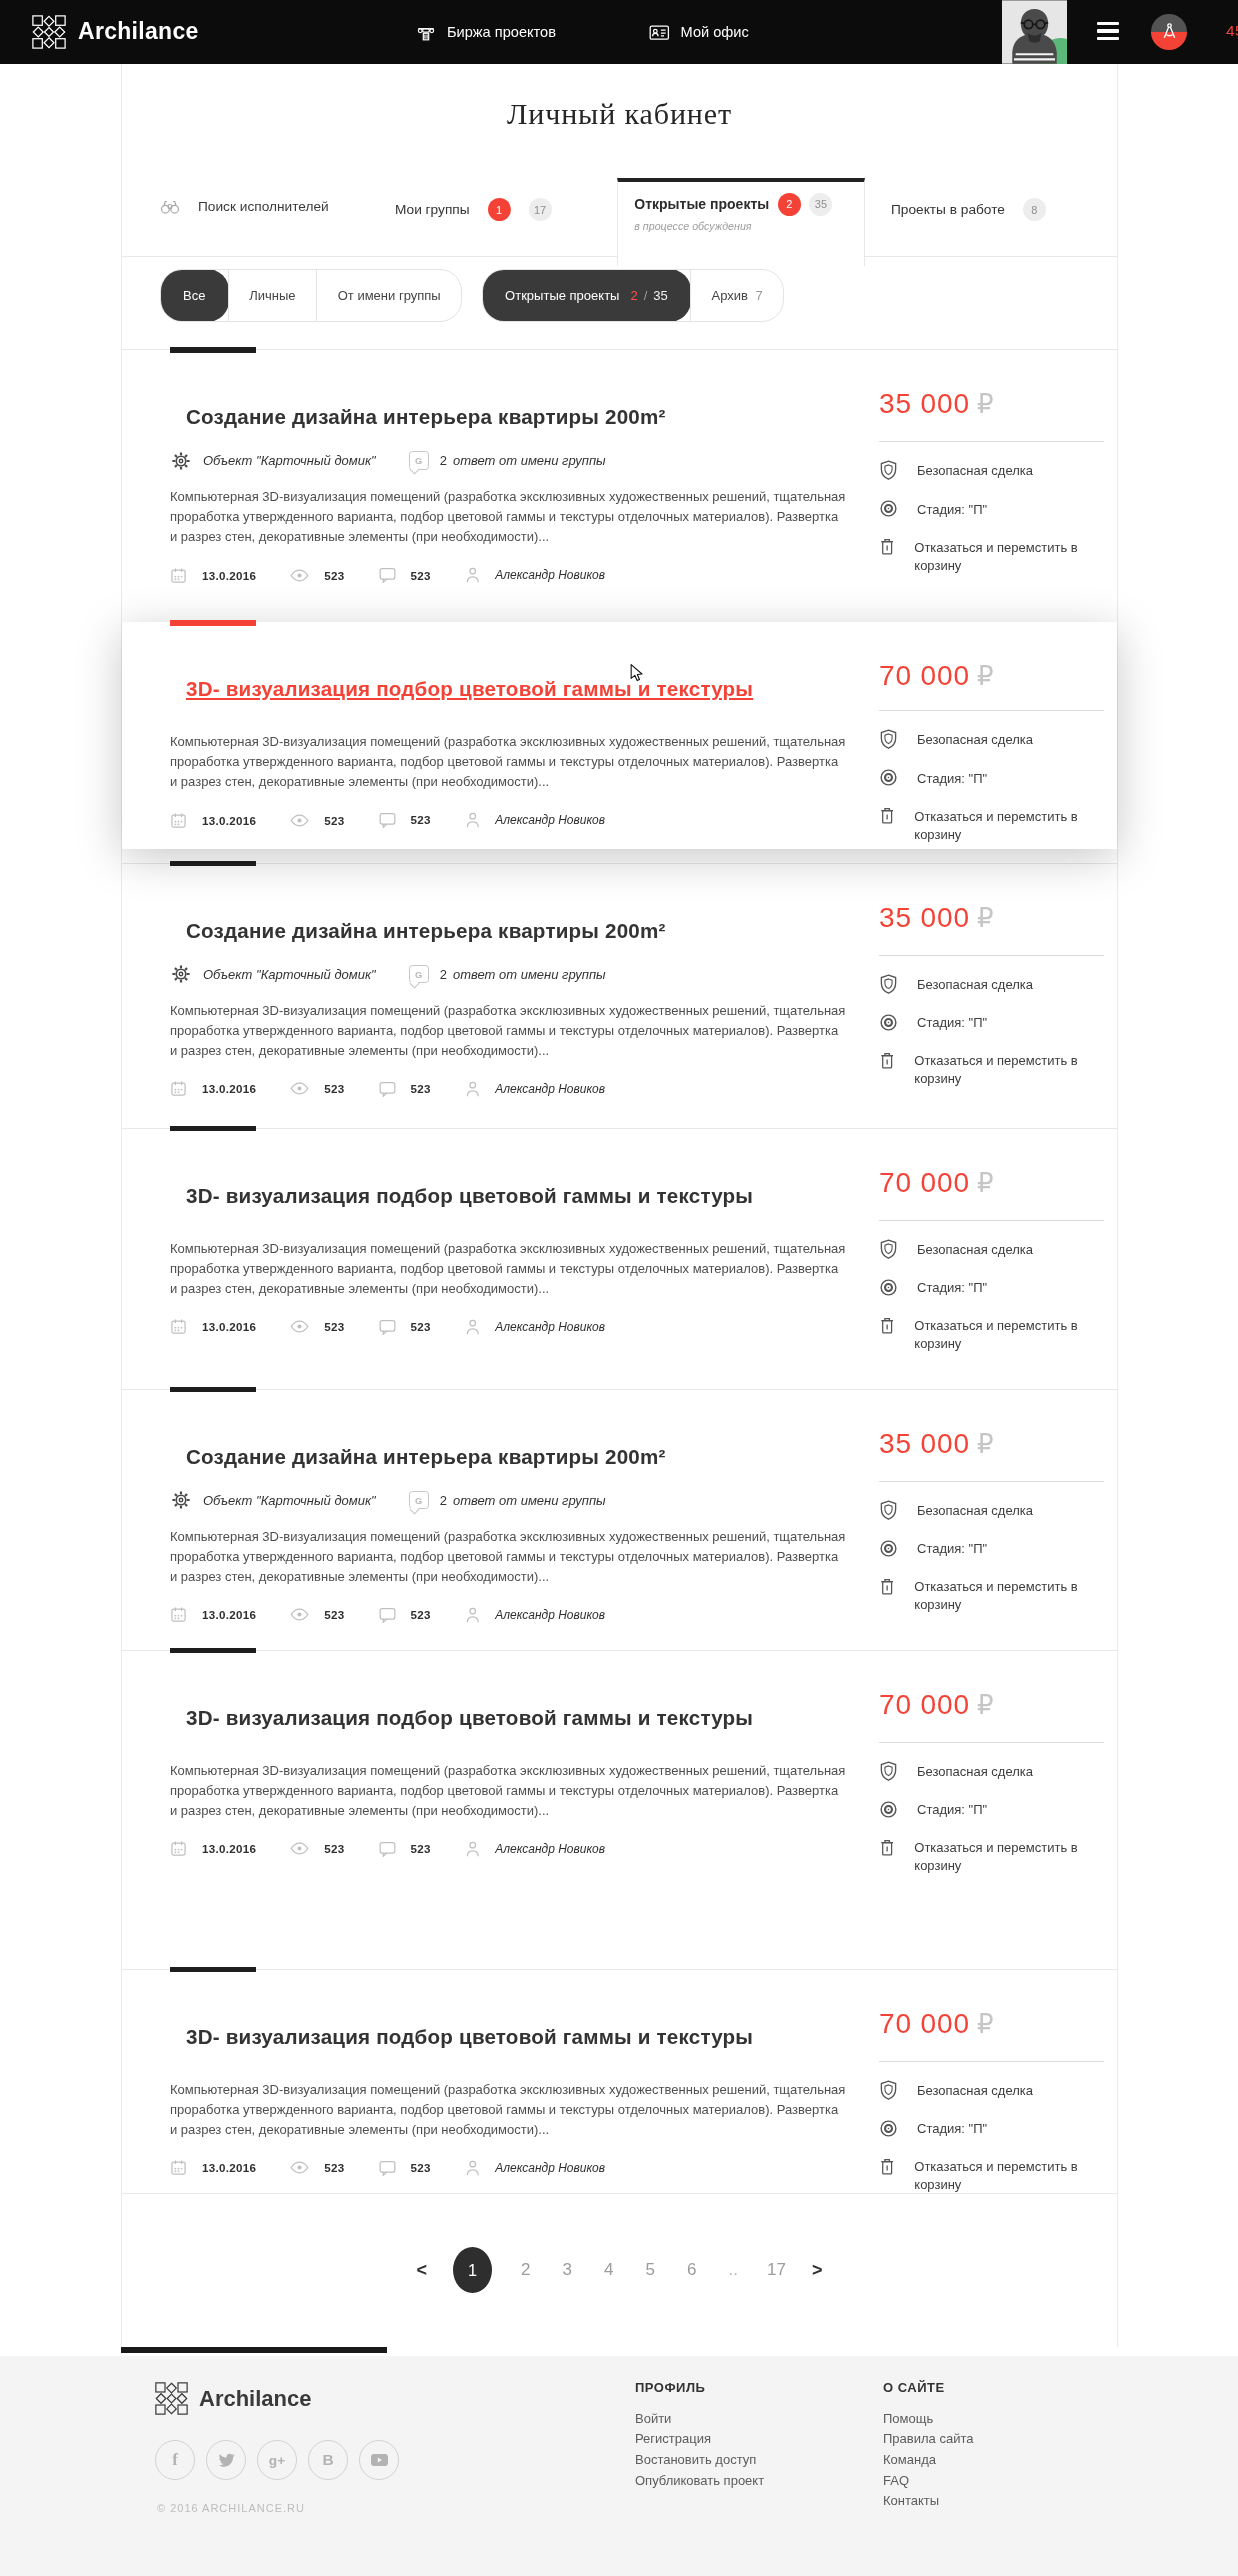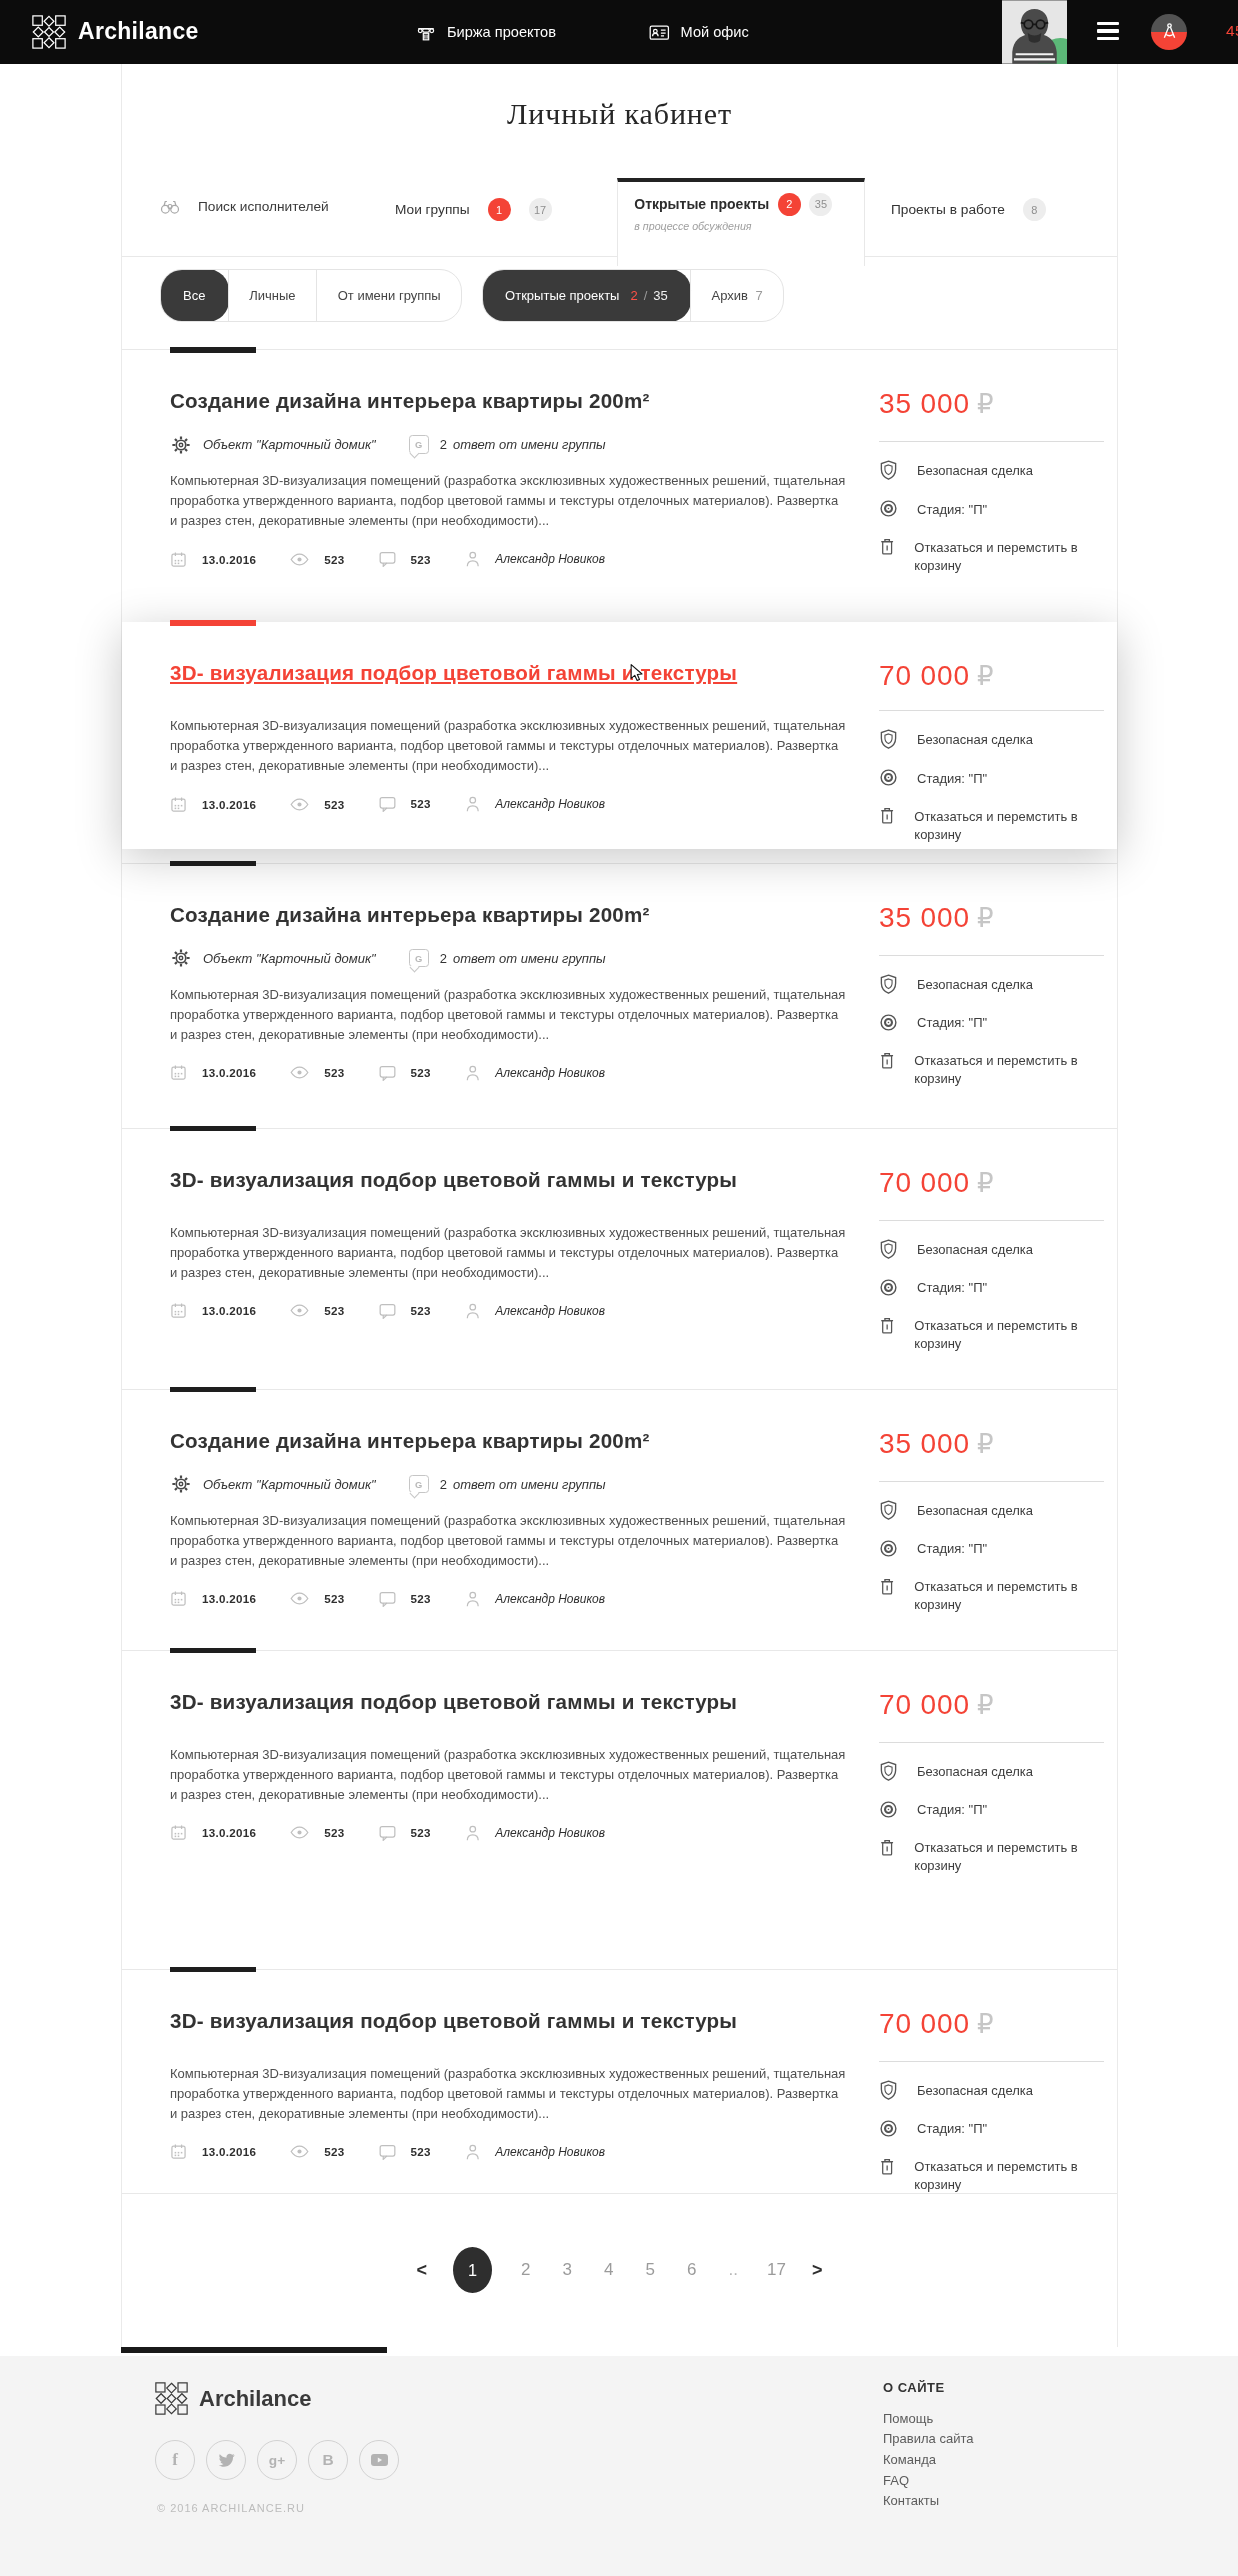--- a/index.html
+++ b/index.html
@@ -58,21 +58,21 @@
 
   
   .card{position:relative;border-top:0.9px solid #e8e8e8;padding:39px 0 0 48px;box-sizing:border-box;background:#fff}
   .cards .card:nth-child(1){min-height:262px}
   .cards .card:nth-child(3){min-height:265px}
   .cards .card:nth-child(4){min-height:261px}
   .cards .card:nth-child(5){min-height:261px}
   .cards .card:nth-child(6){min-height:319px}
   .cards .card:nth-child(7){min-height:224px}
   .card .dash{position:absolute;top:-2.6px;left:48px;width:86px;height:5.2px;background:#1e1e1e}
-  .card h2{margin:0;font-size:20.6px;color:#333;letter-spacing:0.2px;line-height:24px}
+  .card h2{margin:16px;font-size:20.6px;color:#333;letter-spacing:0.2px;line-height:24px}
   .card h2 a{cursor:pointer}
   .meta-row{display:flex;align-items:center;margin-top:20.6px;font-size:13px;color:#333}
   .meta-row .gear{color:#4a4a4a;margin-right:11px}
   .meta-obj{font-style:italic;cursor:pointer}
   .gbubble{position:relative;width:18px;height:16.3px;border:1.3px solid #c6c6c6;border-radius:3.4px;color:#b8b8b8;
     font-size:9.4px;font-weight:700;display:flex;align-items:center;justify-content:center;margin:0 0 0 33px;flex:none}
   .gbubble::after{content:"";position:absolute;left:1.7px;bottom:-4.3px;width:6px;height:6px;background:#fff;
     border-left:1.3px solid #c6c6c6;border-bottom:1.3px solid #c6c6c6;transform:rotate(-45deg)}
   .replies-num{margin:0 6px 0 11px}
   .replies-text{font-style:italic;cursor:pointer}
@@ -1004,20 +1004,29 @@
       <span class="soc">
         <svg width="17" height="12" viewBox="0 0 20 14">
           <rect width="20" height="14" rx="3.5" fill="currentColor"></rect>
           <path d="M8 4.2 13 7 8 9.8Z" fill="#f4f4f4"></path>
         </svg>
       </span>
     </div>
 
   <div class="copyright">© 2016 ARCHILANCE.RU</div>
 
+  <div class="f-col fcol-profile">
+    <h4>ПРОФИЛЬ</h4>
+    <div class="links">
+        <a>Войти</a>
+        <a>Регистрация</a>
+        <a>Востановить доступ</a>
+        <a>Опубликовать проект</a>
+      </div>
+  </div>
   <div class="f-col fcol-about">
     <h4>О САЙТЕ</h4>
     <div class="links">
         <a>Помощь</a>
         <a>Правила сайта</a>
         <a>Команда</a>
         <a>FAQ</a>
         <a>Контакты</a>
       </div>
   </div>

